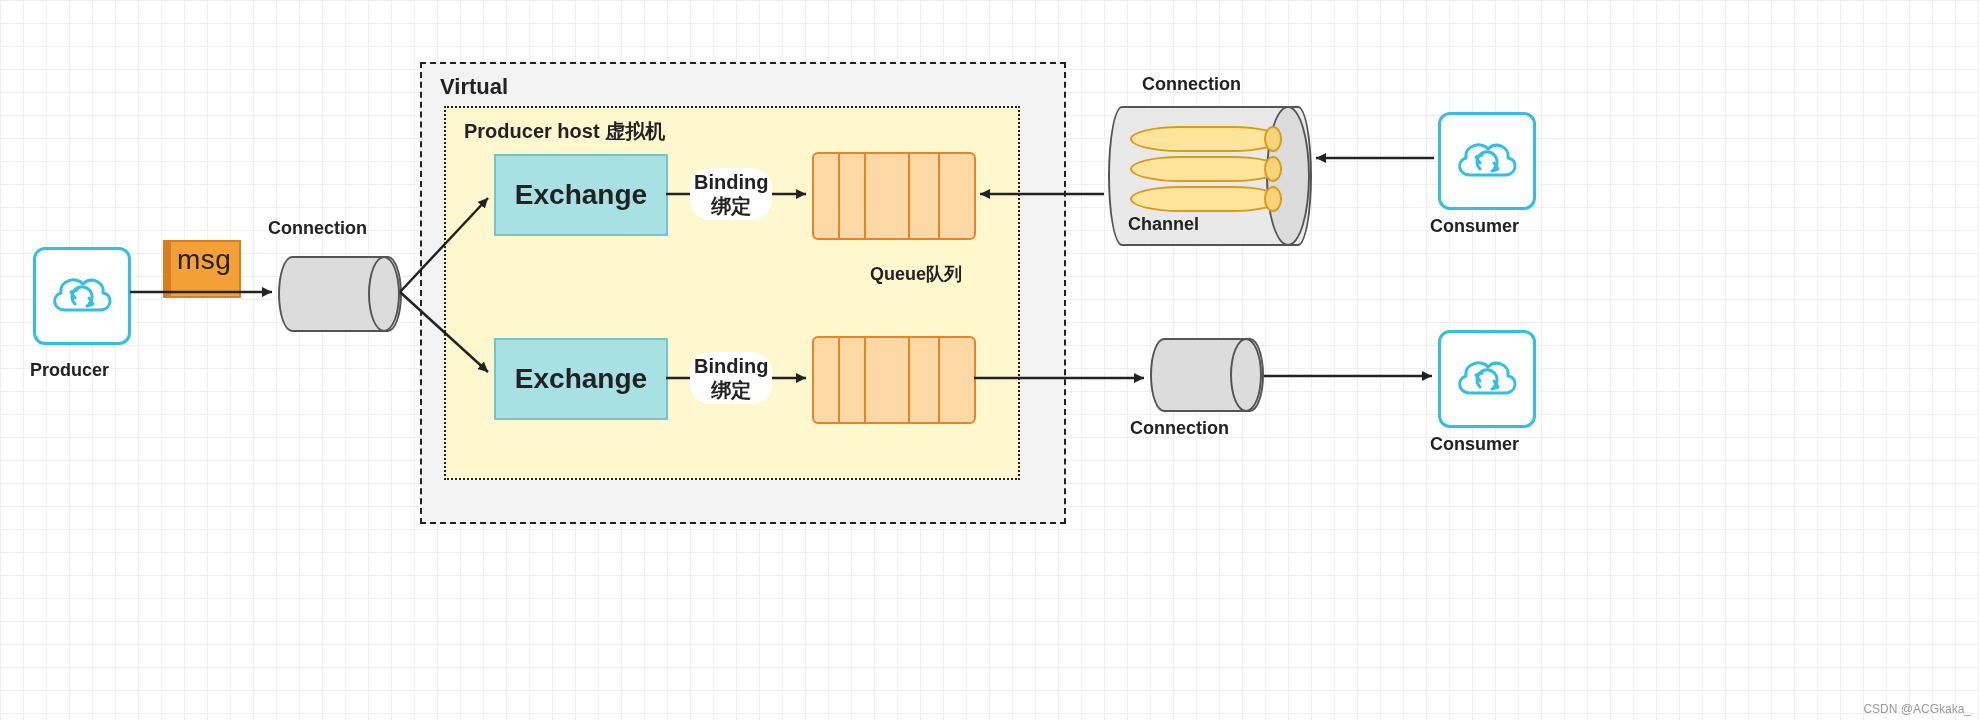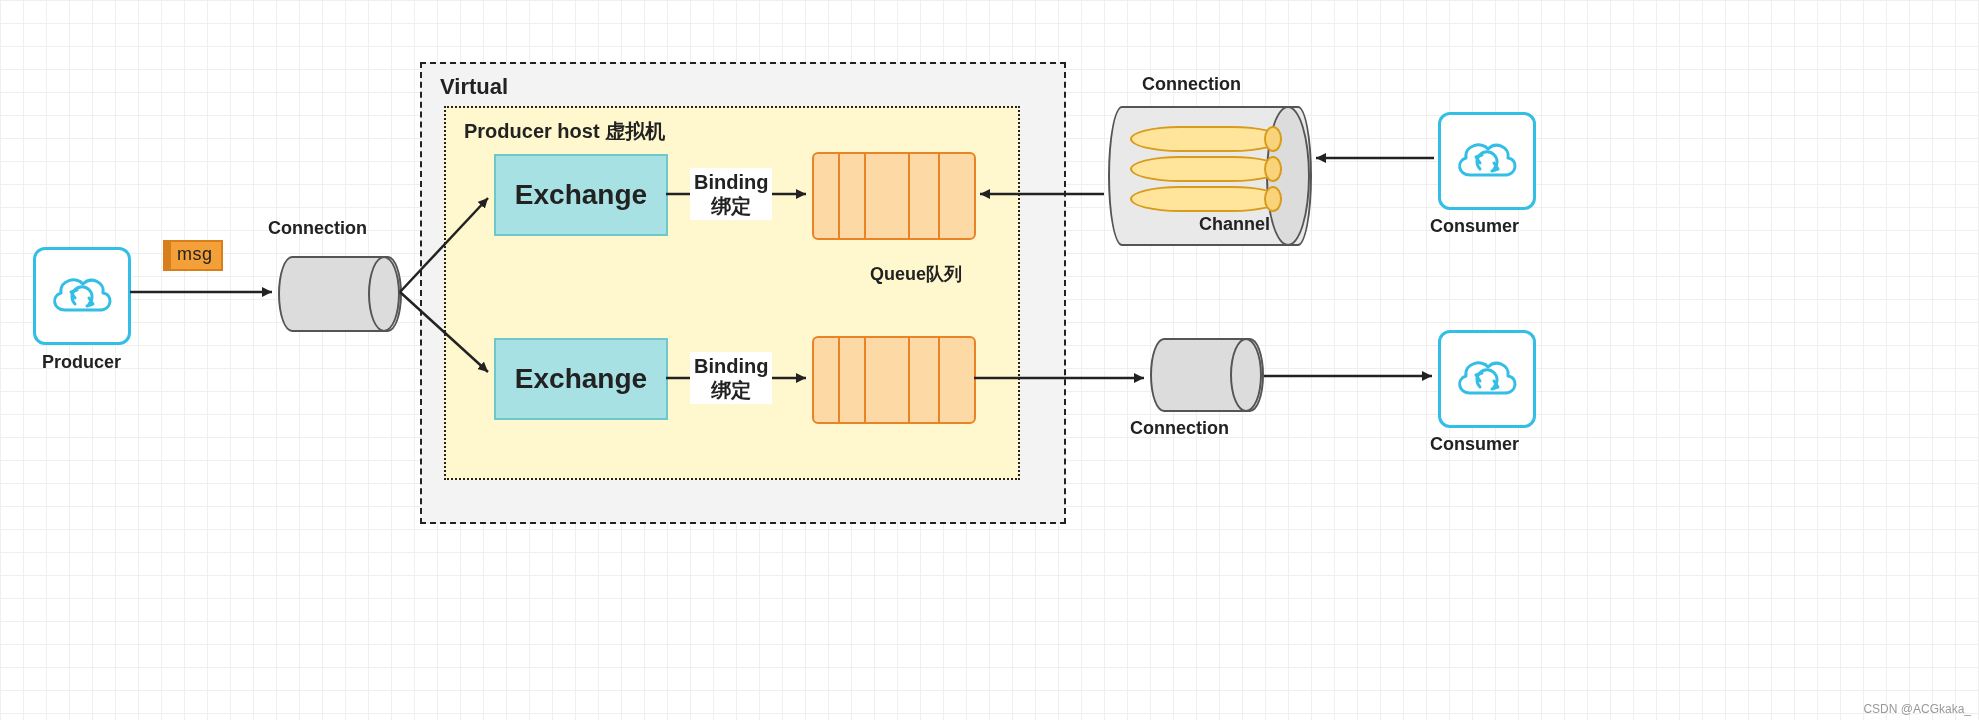--- a/index.html
+++ b/index.html
@@ -28,23 +28,23 @@
   background: #fff;
   display: flex; align-items: center; justify-content: center;
 }
 .cloud-box svg { display: block; }
 
 
 .msg-tag {
   background: #f3a038;
   border: 2px solid #d77f1c;
   border-left: 8px solid #d77f1c;
-  padding: 2px 8px 4px 6px;
+  padding: 2px 8px 20px 6px;
   color: #222;
-  font-size: 18px;
+  font-size: 28px;
   font-weight: 400;
   letter-spacing: 0.5px;
 }
 
 
 .cyl { position: absolute; }
 .cyl .body {
   border: 2px solid #555;
   background: #dcdcdc;
   border-radius: 14px / 50%;
@@ -102,20 +102,21 @@
   font-size: 28px; font-weight: 700; color: #222;
 }
 
 
 .binding {
   background: #fff;
   text-align: center;
   line-height: 1.2;
   font-size: 20px; font-weight: 700; color: #222;
   padding: 2px 4px;
+  border-radius: 20px;
 }
 
 
 .queue {
   position: absolute;
 }
 .queue .slot {
   position: absolute; top: 0;
   height: 100%;
   border: 2px solid #ea8327;
@@ -134,21 +135,21 @@
 <div class="abs cloud-box" style="left:33px; top:247px;">
   <svg width="70" height="60" viewBox="0 0 70 60">
     <g fill="none" stroke="#33bee6" stroke-width="3" stroke-linecap="round" stroke-linejoin="round">
       <path d="M18 44 C6 44 4 30 14 27 C12 14 30 10 36 18 C44 10 58 16 56 27 C66 28 66 44 52 44 Z"></path>
       <path d="M28 38 A10 10 0 1 1 42 38"></path>
       <path d="M40 40 L46 38 L42 32"></path>
       <path d="M30 24 L24 26 L28 32"></path>
     </g>
   </svg>
 </div>
-<div class="abs label" style="left:30px; top:352px;margin-left:12px;">Producer</div>
+<div class="abs label" style="left:30px; top:360px;">Producer</div>
 
 <div class="abs msg-tag" style="left:163px; top:240px;">
   <span>msg</span>
 </div>
 
 <div class="abs label" style="left:268px; top:218px;">Connection</div>
 <div class="cyl" style="left:278px; top:256px; width:120px; height:72px;">
   <div class="body"></div>
       <div class="cap"></div>
 </div>
@@ -203,21 +204,21 @@
 
 <div class="tube" style="left:1130px; top:126px; width:148px;">
       <div class="tcap"></div>
     </div>
 <div class="tube" style="left:1130px; top:156px; width:148px;">
       <div class="tcap"></div>
     </div>
 <div class="tube" style="left:1130px; top:186px; width:148px;">
       <div class="tcap"></div>
     </div>
-<div class="abs label" style="left:1199px; top:214px;text-align:right;">Channel</div>
+<div class="abs label" style="left:1128px; top:214px;text-align:right;">Channel</div>
 
 <div class="cyl" style="left:1150px; top:338px; width:110px; height:70px;">
   <div class="body"></div>
       <div class="cap"></div>
 </div>
 <div class="abs label" style="left:1130px; top:418px;">Connection</div>
 
 <div class="abs cloud-box" style="left:1438px; top:112px;">
   <svg width="70" height="60" viewBox="0 0 70 60">
     <g fill="none" stroke="#33bee6" stroke-width="3" stroke-linecap="round" stroke-linejoin="round">

